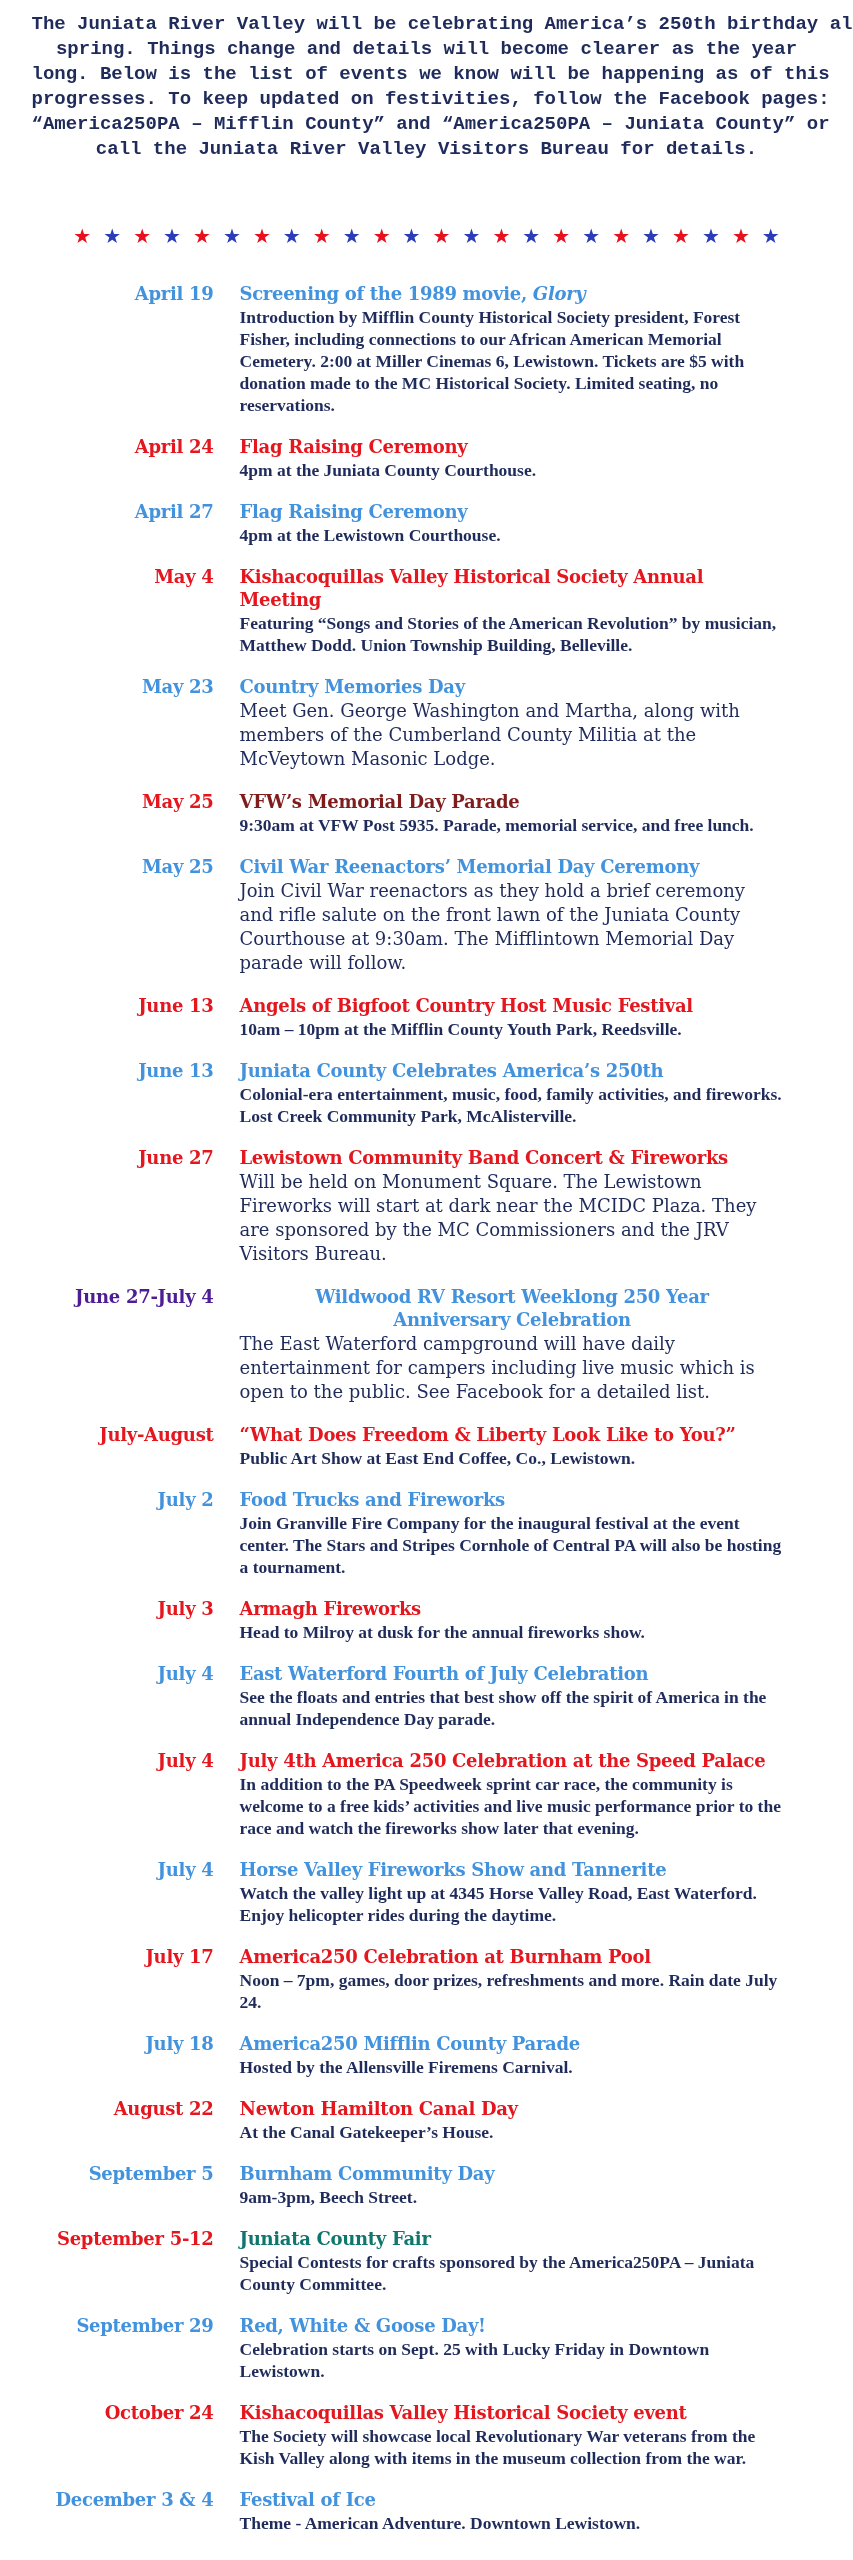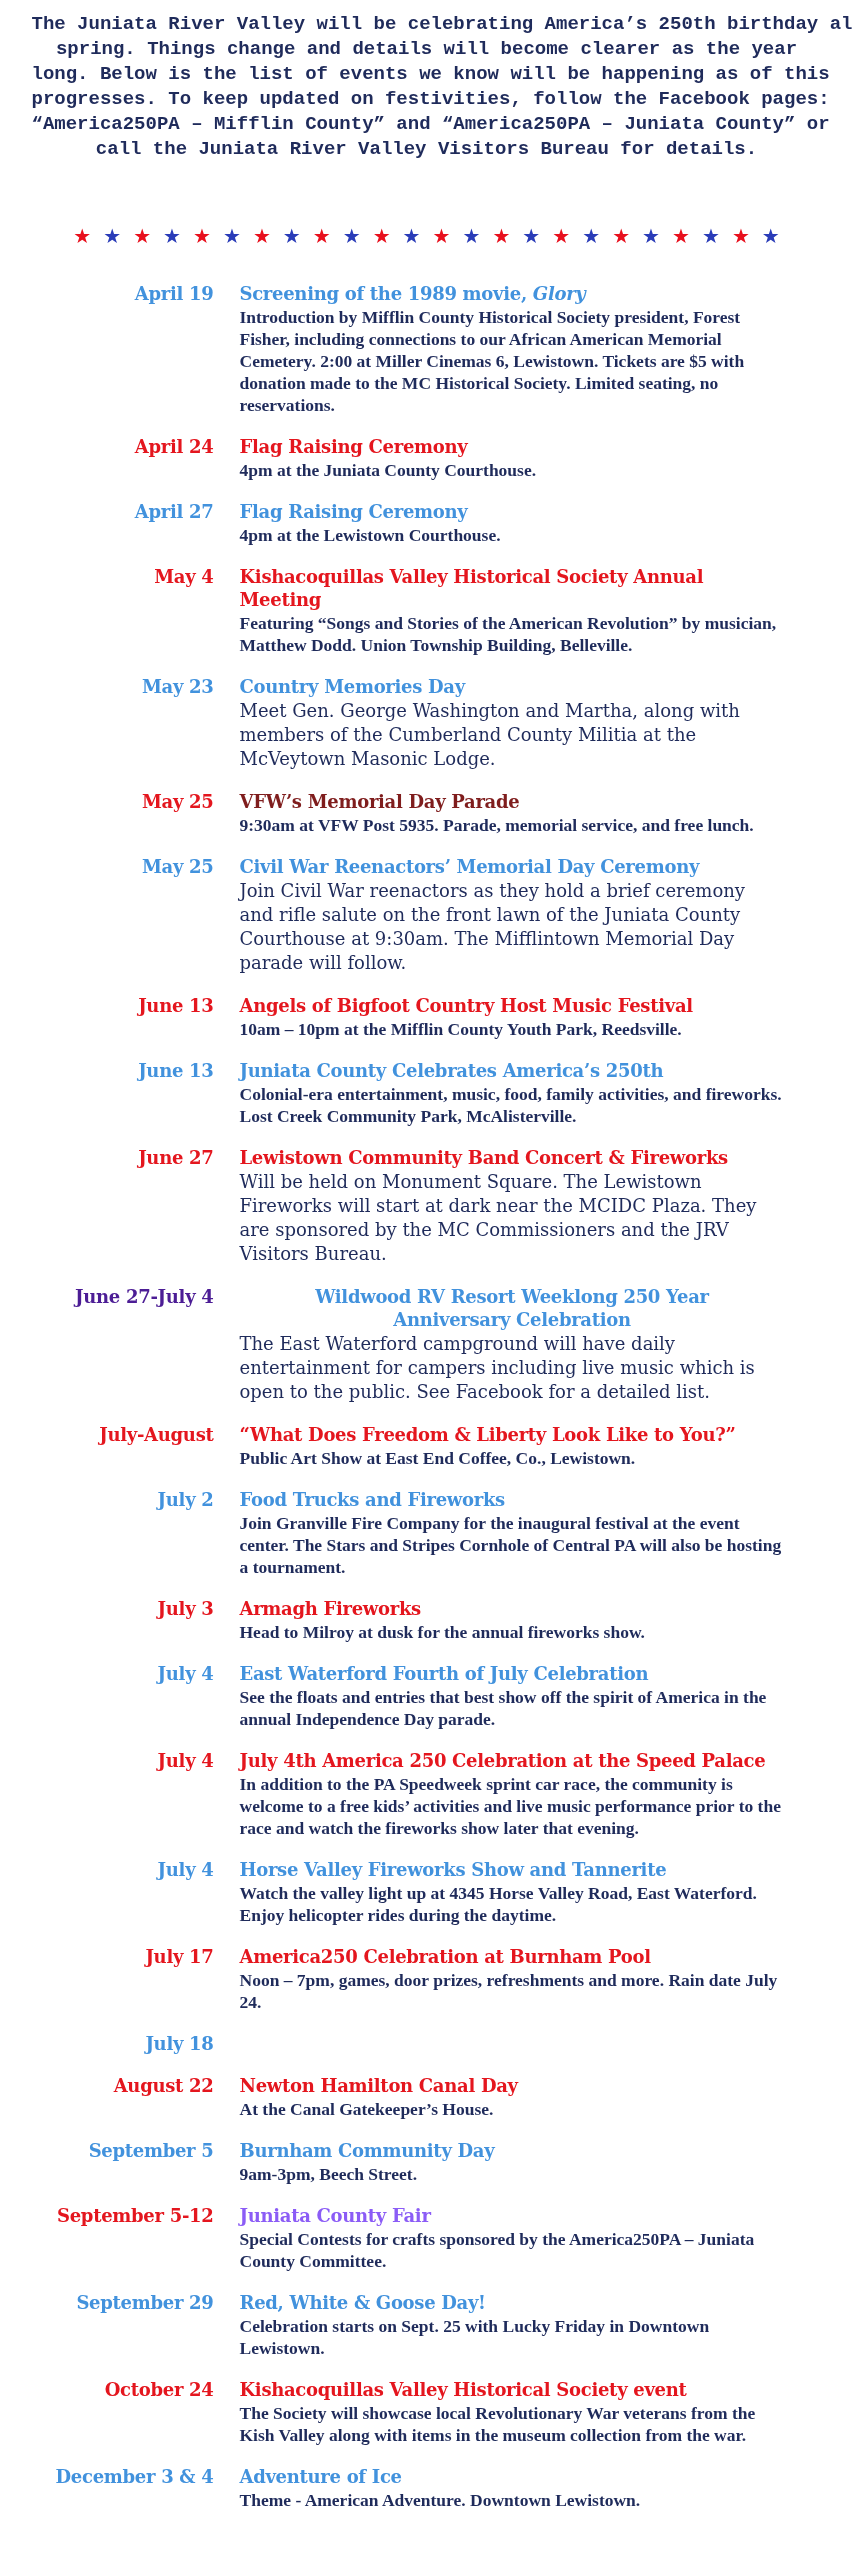--- a/index.html
+++ b/index.html
@@ -188,57 +188,61 @@
       </div>
       <div class="event">
         <div class="date" style="color: rgb(228, 22, 30);">July 17</div>
         <div class="body">
           <div class="title" style="color: rgb(228, 22, 30);"><span>America250 Celebration at Burnham Pool</span></div>
           <div class="desc condensed">Noon – 7pm, games, door prizes, refreshments and more. Rain date July 24.</div>
         </div>
       </div>
       <div class="event">
         <div class="date" style="color: rgb(66, 146, 221);">July 18</div>
+        <div class="body">
+          <div class="title" style="color: rgb(66, 146, 221);"><span>America250 Mifflin County Parade</span></div>
+          <div class="desc condensed">Hosted by the Allensville Firemens Carnival.</div>
+        </div>
       </div>
       <div class="event">
         <div class="date" style="color: rgb(228, 22, 30);">August 22</div>
         <div class="body">
           <div class="title" style="color: rgb(228, 22, 30);"><span>Newton Hamilton Canal Day</span></div>
           <div class="desc condensed">At the Canal Gatekeeper’s House.</div>
         </div>
       </div>
       <div class="event">
         <div class="date" style="color: rgb(66, 146, 221);">September 5</div>
         <div class="body">
           <div class="title" style="color: rgb(66, 146, 221);"><span>Burnham Community Day</span></div>
           <div class="desc condensed">9am-3pm, Beech Street.</div>
         </div>
       </div>
       <div class="event">
         <div class="date" style="color: rgb(228, 22, 30);">September 5-12</div>
         <div class="body">
-          <div class="title" style="color: #8b5cf6;"><span>Juniata County Fair</span></div>
+          <div class="title" style="color: #0f766e;"><span>Juniata County Fair</span></div>
           <div class="desc condensed">Special Contests for crafts sponsored by the America250PA – Juniata County Committee.</div>
         </div>
       </div>
       <div class="event">
         <div class="date" style="color: rgb(66, 146, 221);">September 29</div>
         <div class="body">
           <div class="title" style="color: rgb(66, 146, 221);"><span>Red, White &amp; Goose Day!</span></div>
           <div class="desc condensed">Celebration starts on Sept. 25 with Lucky Friday in Downtown Lewistown.</div>
         </div>
       </div>
       <div class="event">
         <div class="date" style="color: rgb(228, 22, 30);">October 24</div>
         <div class="body">
           <div class="title" style="color: rgb(228, 22, 30);"><span>Kishacoquillas Valley Historical Society event</span></div>
           <div class="desc condensed">The Society will showcase local Revolutionary War veterans from the Kish Valley along with items in the museum collection from the war.</div>
         </div>
       </div>
       <div class="event">
         <div class="date" style="color: rgb(66, 146, 221);">December 3 &amp; 4</div>
         <div class="body">
-          <div class="title" style="color: rgb(66, 146, 221);"><span>Adventure of Ice</span></div>
+          <div class="title" style="color: rgb(66, 146, 221);"><span>Festival of Ice</span></div>
           <div class="desc condensed">Theme - American Adventure. Downtown Lewistown.</div>
         </div>
       </div>
     </div>
 </div>
 
 </body></html>

